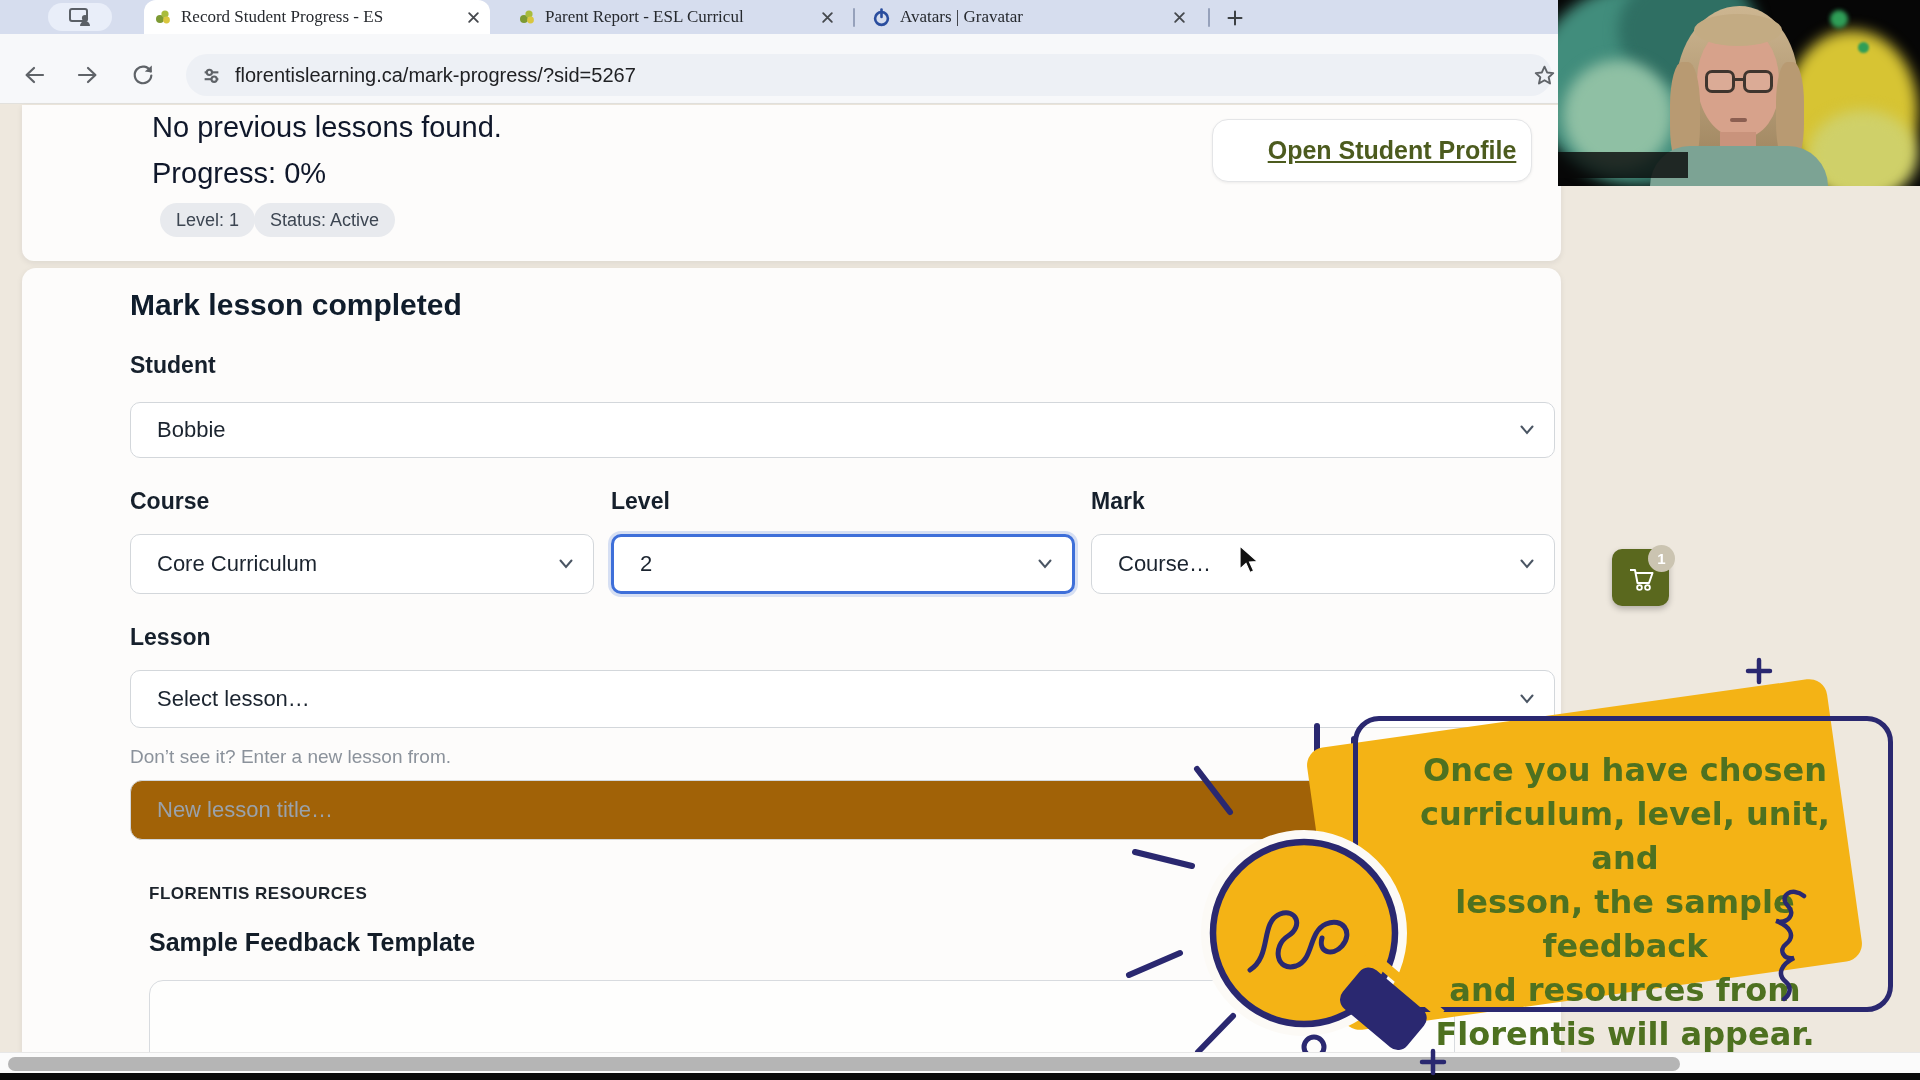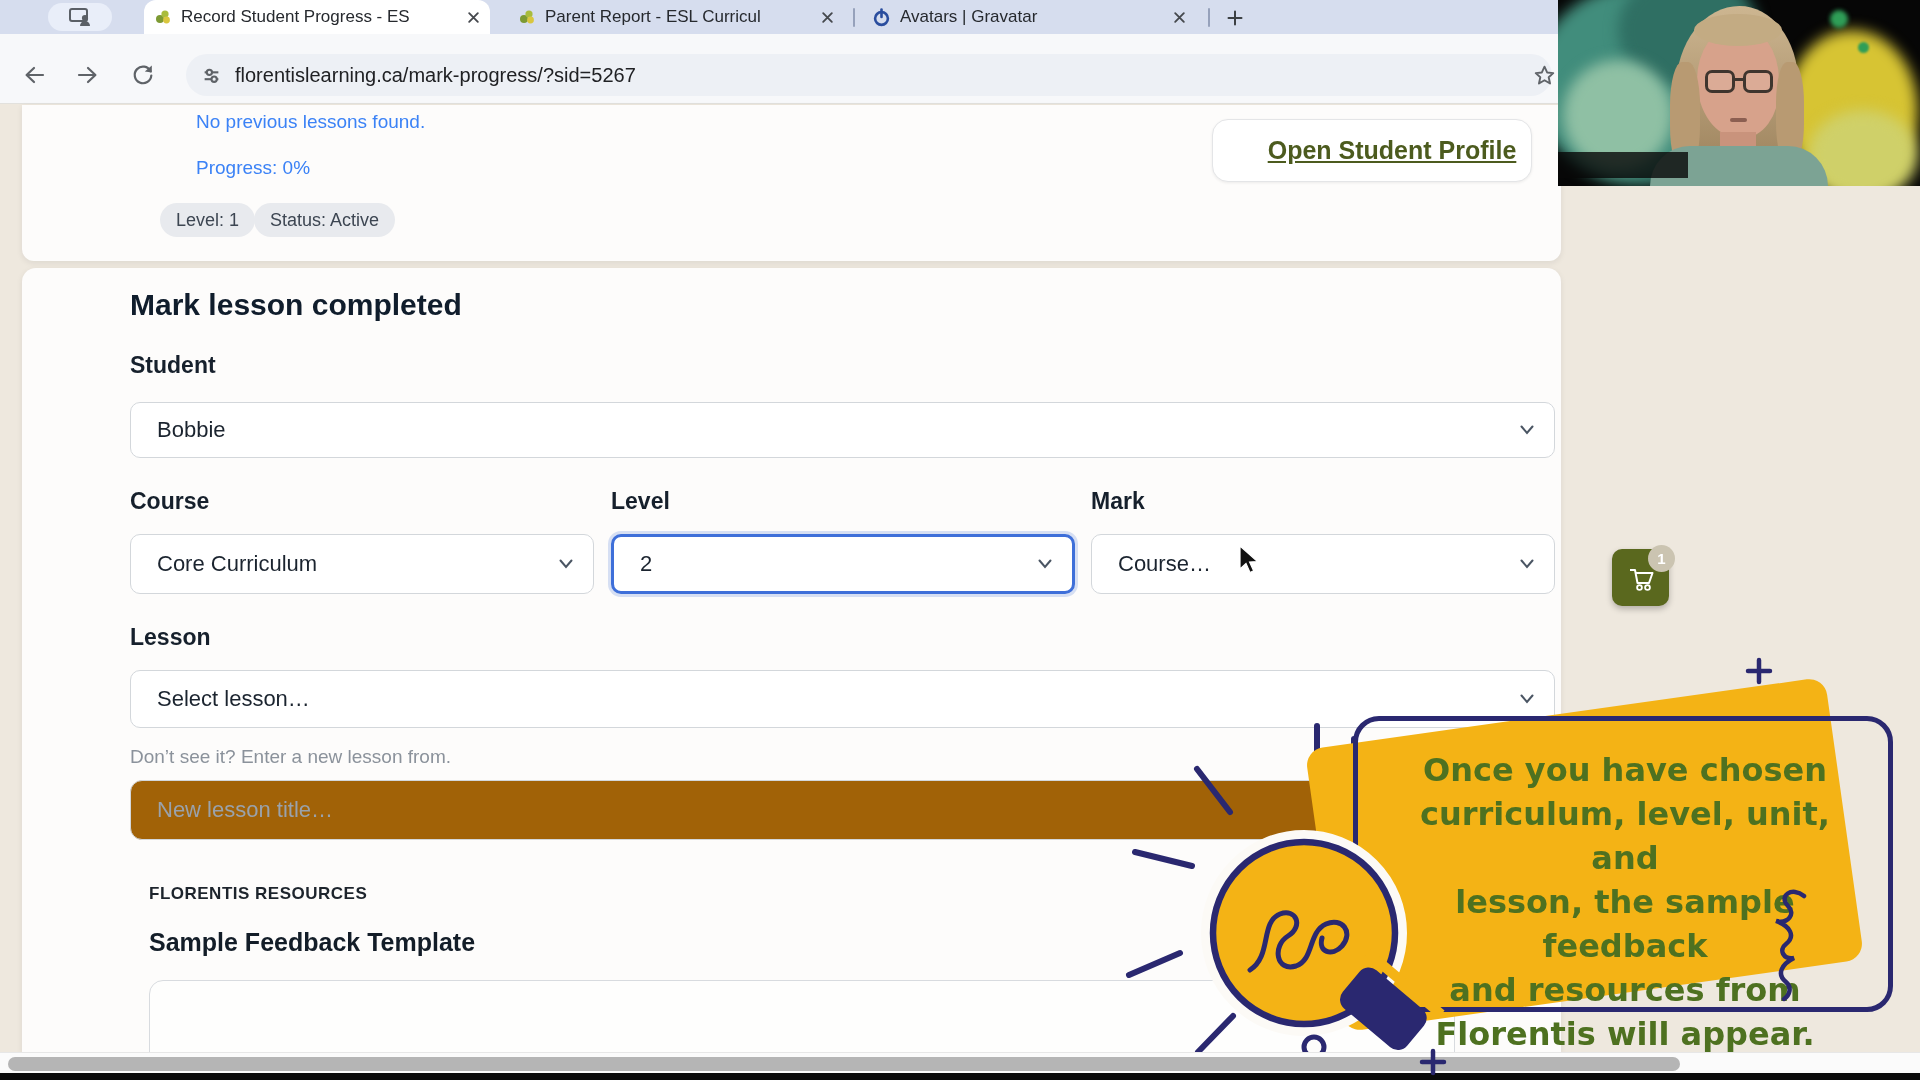--- a/index.html
+++ b/index.html
@@ -2,35 +2,35 @@
 <html><head>
 <meta charset="utf-8">
 <style>
   html,body{margin:0;padding:0;background:#222;}
   *{box-sizing:border-box;}
   #stage{position:relative;width:1920px;height:1080px;overflow:hidden;
          font-family:"Liberation Sans",sans-serif;background:#EEE8DE;}
   .abs{position:absolute;}
   
   #tabstrip{left:0;top:0;width:1920px;height:34px;background:#D6DDEE;}
-  .tab{top:0;height:34px;display:flex;align-items:center;padding:0 10px;}
+  .tab{top:0;height:34px;display:flex;align-items:center;padding:0 10px;font-family:Liberation Serif, serif;}
   .tab.active{background:#fff;border-radius:12px 12px 0 0;}
   .tab-title{font-size:17px;color:#26292e;white-space:nowrap;overflow:hidden;flex:1;position:relative;}
   .title-wrap{position:relative;flex:1;overflow:hidden;height:22px;line-height:22px;}
   .title-fade{position:absolute;right:0;top:0;bottom:0;width:26px;background:linear-gradient(90deg,rgba(255,255,255,0),#fff);}
   .tab:not(.active) .title-fade{background:linear-gradient(90deg,rgba(214,221,238,0),#D6DDEE);}
   .tab-divider{top:8px;width:2px;height:19px;background:#96A1BB;border-radius:1px;}
   
   #toolbar{left:0;top:34px;width:1920px;height:70px;background:#F7F8FA;border-bottom:1px solid #E2E1DD;}
   #omnibox{left:186px;top:20px;width:1366px;height:42px;border-radius:21px;background:#EDF0F5;
            display:flex;align-items:center;padding:0 16px;}
   #url-text{font-size:20px;color:#202124;margin-left:14px;white-space:nowrap;}
   
   .card{background:#FDFCFB;box-shadow:0 2px 6px rgba(20,25,40,.08);}
-  .gray-line{font-size:19px;color:#3b82f6;margin-left:44px;}
+  .gray-line{font-size:29px;color:#0f172a;}
   .badge{display:inline-block;height:34px;line-height:34px;padding:0 16px;border-radius:17px;
          background:#E8EAEE;color:#3D4652;font-size:18px;}
   .lbl{font-size:23px;font-weight:bold;color:#16202C;}
   .sel{background:#fff;border:1.5px solid #D3D7DB;border-radius:10px;}
   .sel .val{position:absolute;left:26px;top:0;bottom:0;display:flex;align-items:center;
             font-size:22px;color:#1B242F;}
   .chev{position:absolute;right:20px;top:50%;margin-top:-5px;}
   input.txt{border:1.5px solid #D3D7DB;border-radius:12px;font-size:22px;color:#1B242F;
             padding:0 26px;font-family:"Liberation Sans",sans-serif;background:#a16207;}
   input.txt::placeholder{color:#9AA2AB;}

